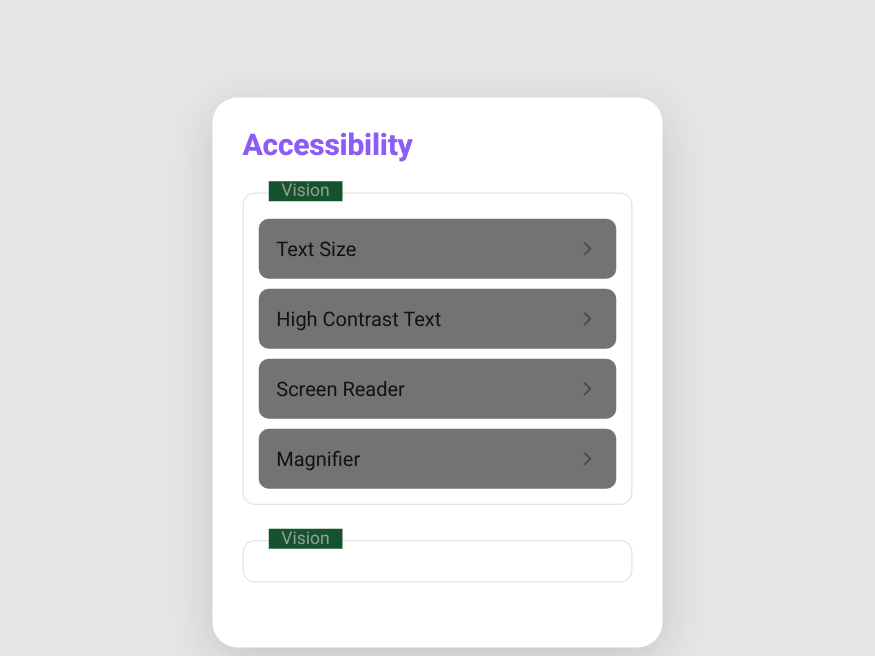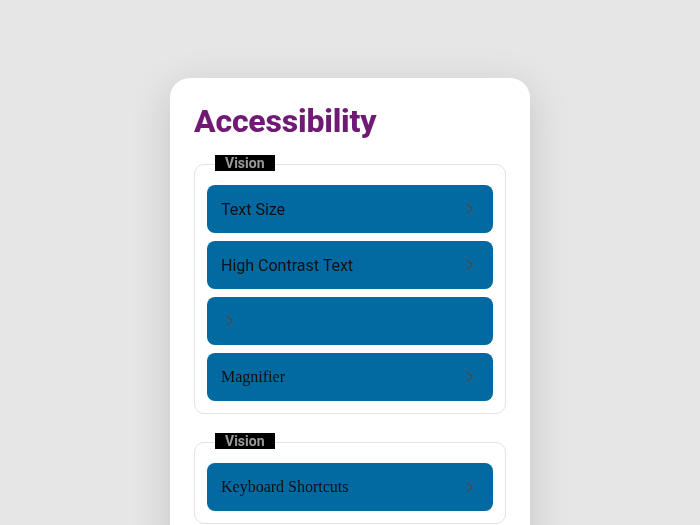--- a/index.html
+++ b/index.html
@@ -15,55 +15,55 @@
       padding-top: 78px;
     }
     .card {
       width: 360px;
       background: #ffffff;
       border-radius: 20px;
       box-shadow: 0 10px 40px rgba(0,0,0,0.15);
       padding: 24px 24px 24px 24px;
     }
     .page-title {
-      font-size: 32px;
+      font-size: 24px;
       font-weight: 800;
-      color: #701a75;
+      color: #8b5cf6;
       margin-bottom: 24px;
       letter-spacing: -0.2px;
     }
     .group {
       border: 1px solid #e3e3e3;
       border-radius: 10px;
       padding: 20px 12px 12px 12px;
       position: relative;
       margin-bottom: 28px;
     }
     .group-legend {
       position: absolute;
       top: -10px;
       left: 20px;
-      background: #000000;
+      background: #14532d;
       padding: 0 10px;
       font-size: 14px;
       color: #9a9a9a;
-      font-weight: 700;
+      font-weight: 400;
     }
     .row {
-      background: #0369a1;
+      background: #737373;
       border-radius: 8px;
       height: 48px;
       display: flex;
       align-items: center;
       justify-content: space-between;
       padding: 0 14px;
       margin-bottom: 8px;
       cursor: pointer;
     }
-    .row:last-child { margin-bottom: 0; font-family: Liberation Serif, serif; }
+    .row:last-child { margin-bottom: 0; }
     .row-label {
       font-size: 16px;
       color: #111;
       font-weight: 400;
     }
     .chevron {
       width: 18px;
       height: 18px;
       flex-shrink: 0;
     }
@@ -99,42 +99,35 @@
     <div class="row">
       <span class="row-label">High Contrast Text</span>
       <span class="chevron">
         <svg viewBox="0 0 24 24">
             <polyline points="9 6 15 12 9 18"></polyline>
           </svg>
       </span>
     </div>
 
     <div class="row">
+      <span class="row-label">Screen Reader</span>
       <span class="chevron">
         <svg viewBox="0 0 24 24">
             <polyline points="9 6 15 12 9 18"></polyline>
           </svg>
       </span>
     </div>
 
     <div class="row">
       <span class="row-label">Magnifier</span>
       <span class="chevron">
         <svg viewBox="0 0 24 24">
             <polyline points="9 6 15 12 9 18"></polyline>
           </svg>
       </span>
     </div>
   </div>
 
   <div class="group">
     <div class="group-legend">Vision</div>
 
-    <div class="row">
-      <span class="row-label">Keyboard Shortcuts</span>
-      <span class="chevron">
-        <svg viewBox="0 0 24 24">
-            <polyline points="9 6 15 12 9 18"></polyline>
-          </svg>
-      </span>
-    </div>
   </div>
 </div>
 
 </body></html>

